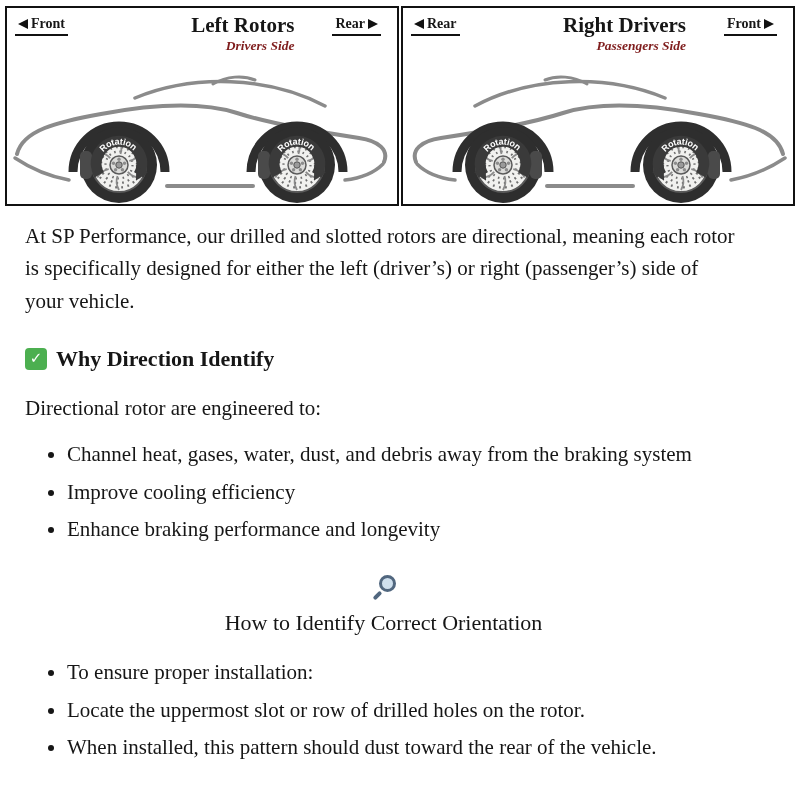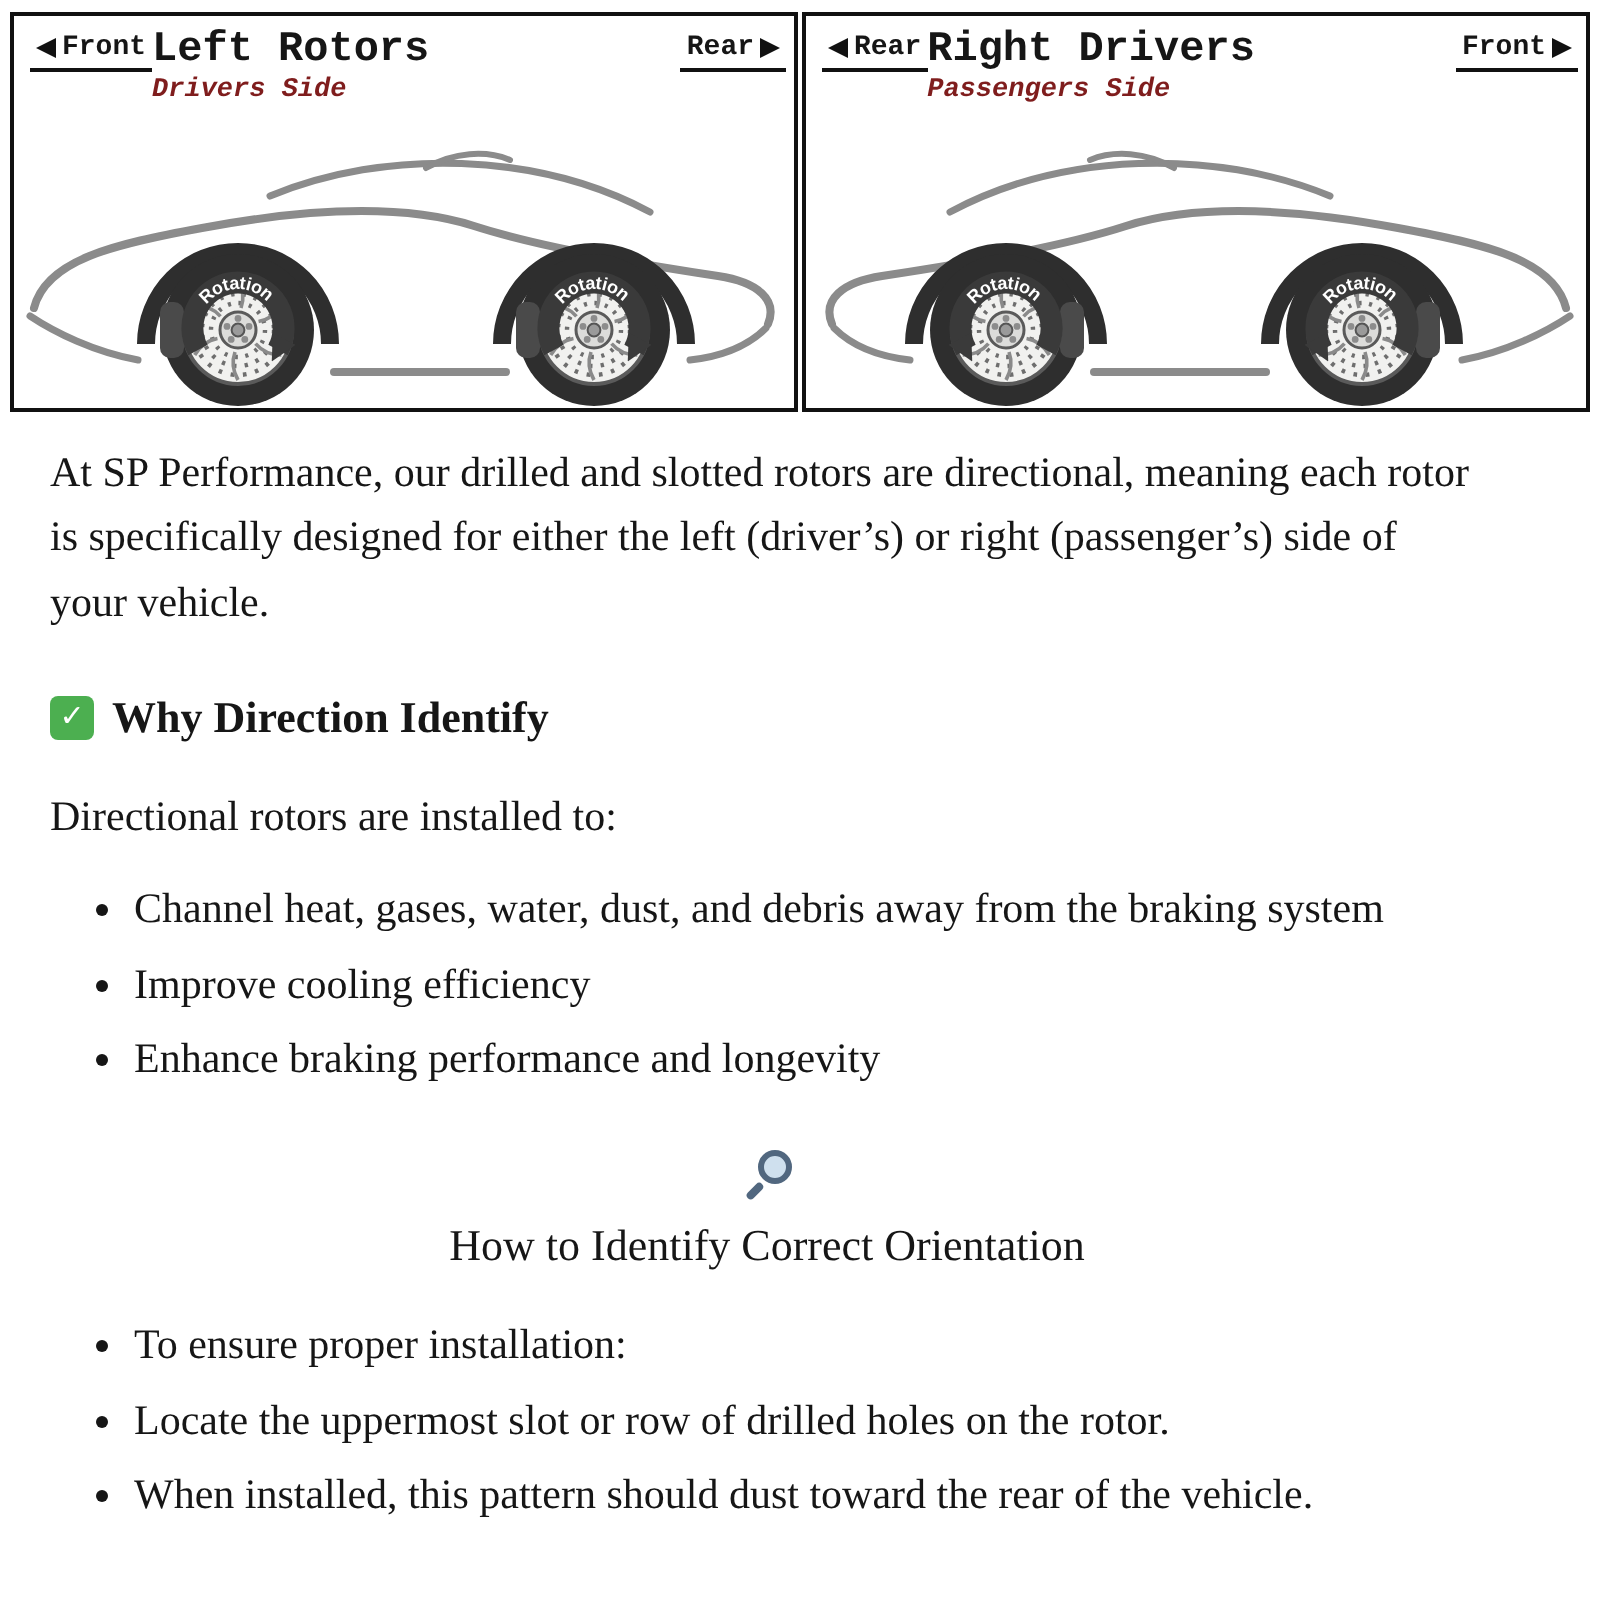--- a/index.html
+++ b/index.html
@@ -3,27 +3,27 @@
 <meta charset="utf-8">
 <style>
   html,body{margin:0;padding:0;background:#ffffff;}
   body{width:800px;height:800px;overflow:hidden;color:#161616;
        font-family:"Liberation Serif", serif;}
 
   
   .diagram-row{display:flex;gap:2px;padding:6px 5px 0 5px;}
   .panel{flex:1 1 0;border:2px solid #111;background:#fff;min-width:0;}
   .panel-header{display:grid;grid-template-columns:auto 1fr auto;align-items:start;
-                padding:6px 4px 0 8px;font-family:Liberation Mono, monospace;}
+                padding:6px 16px 0 8px;font-family:Liberation Serif, serif;gap:38px;}
   .dir{display:inline-flex;align-items:center;gap:3px;font-weight:bold;font-size:14px;
        border-bottom:2.5px solid #111;padding:0 3px 2px 3px;margin-top:2px;}
   .tri{width:0;height:0;display:inline-block;border-top:5px solid transparent;border-bottom:5px solid transparent;}
   .tri-left{border-right:10px solid #111;}
   .tri-right{border-left:10px solid #111;}
-  .titles{text-align:left;line-height:1.1;}
+  .titles{text-align:right;line-height:1.1;}
   .panel-title{font-weight:bold;font-size:21px;}
   .panel-subtitle{font-weight:bold;font-style:italic;font-size:13.5px;color:#7f1d1d;margin-top:2px;}
   .car{display:block;width:100%;height:auto;}
 
   
   .content{padding:14px 58px 10px 25px;font-size:21px;line-height:1.55;}
   .content p{margin:0 0 14px 0;}
   .content h2{font-size:22px;margin:24px 0 16px 0;font-weight:bold;display:flex;align-items:center;gap:9px;}
   .content h2.h-light{font-weight:normal;margin-top:28px;flex-direction:column;}
   .content ul{margin:0 0 16px 0;padding-left:42px;}
@@ -168,21 +168,21 @@
 <div class="content">
   <p>At SP Performance, our drilled and slotted rotors are directional, meaning each rotor is specifically designed for either the left (driver’s) or right (passenger’s) side of your vehicle.</p>
 
   <h2>
     <span class="check-icon">
       <span>✓</span>
     </span>
     <span>Why Direction Identify</span>
   </h2>
 
-  <p>Directional rotors are installed to:</p>
+  <p>Directional rotor are engineered to:</p>
 
   <ul>
     <li>Channel heat, gases, water, dust, and debris away from the braking system</li>
     <li>Improve cooling efficiency</li>
     <li>Enhance braking performance and longevity</li>
   </ul>
 
   <h2 class="h-light">
     <span class="magnifier-icon"></span>
     <span>How to Identify Correct Orientation</span>

